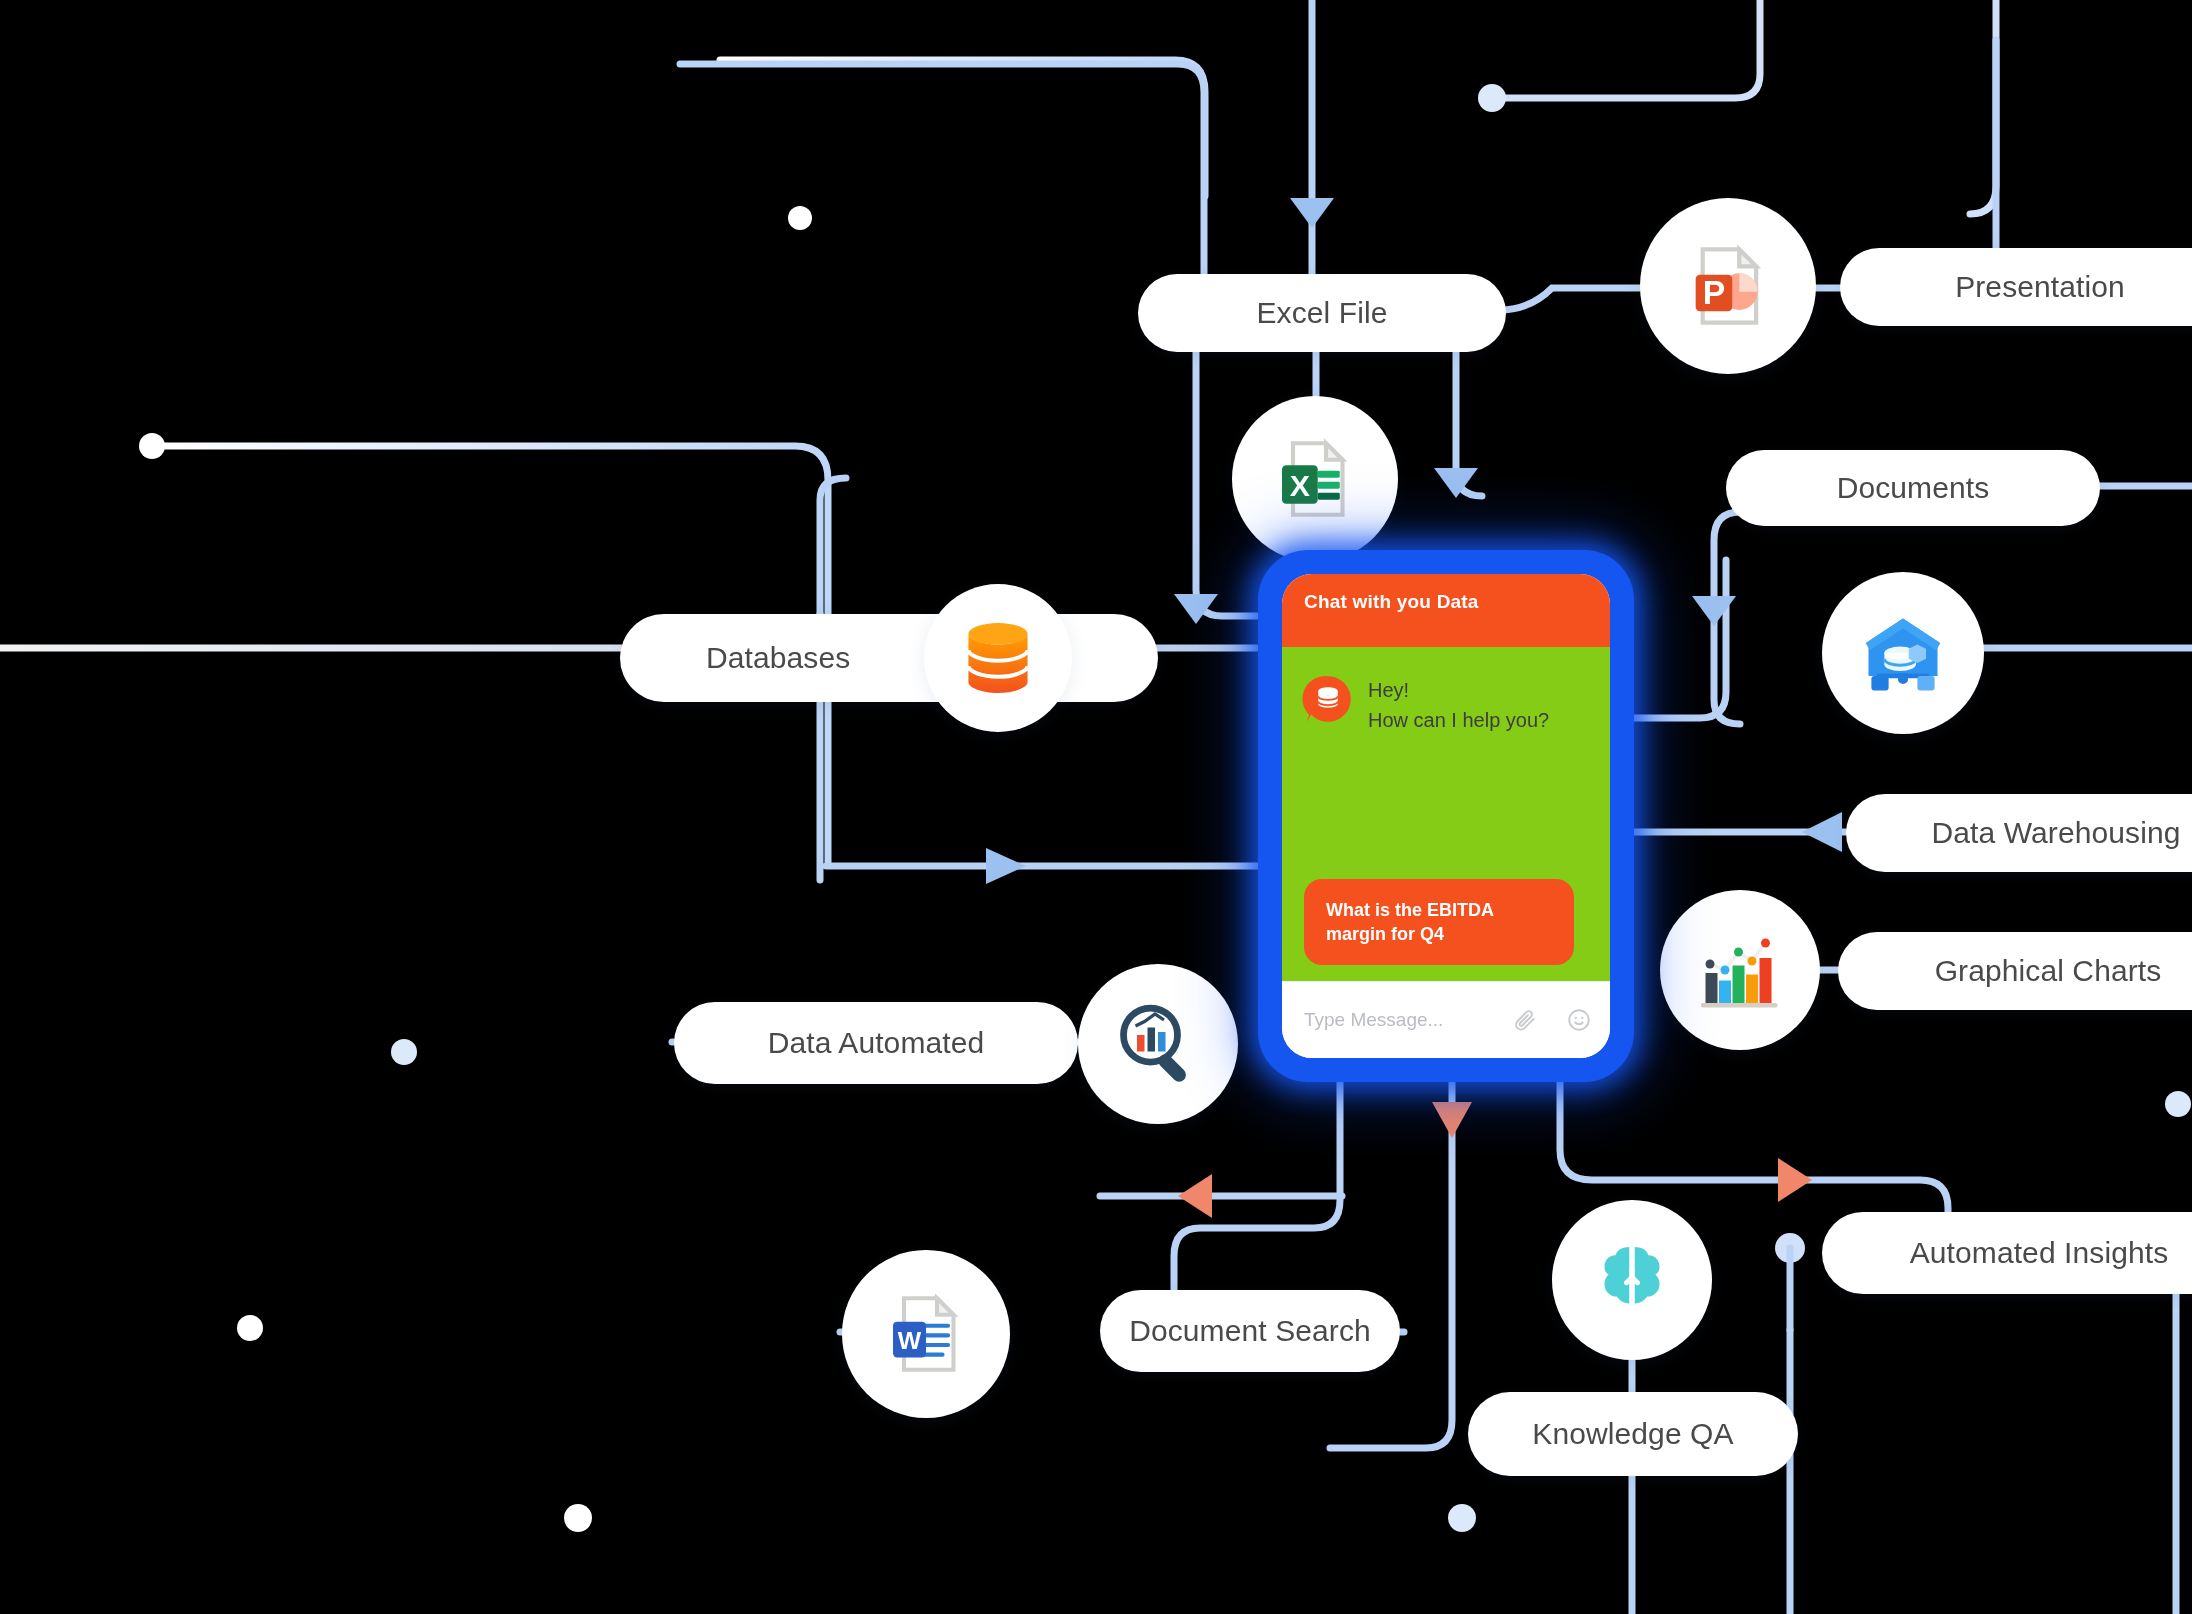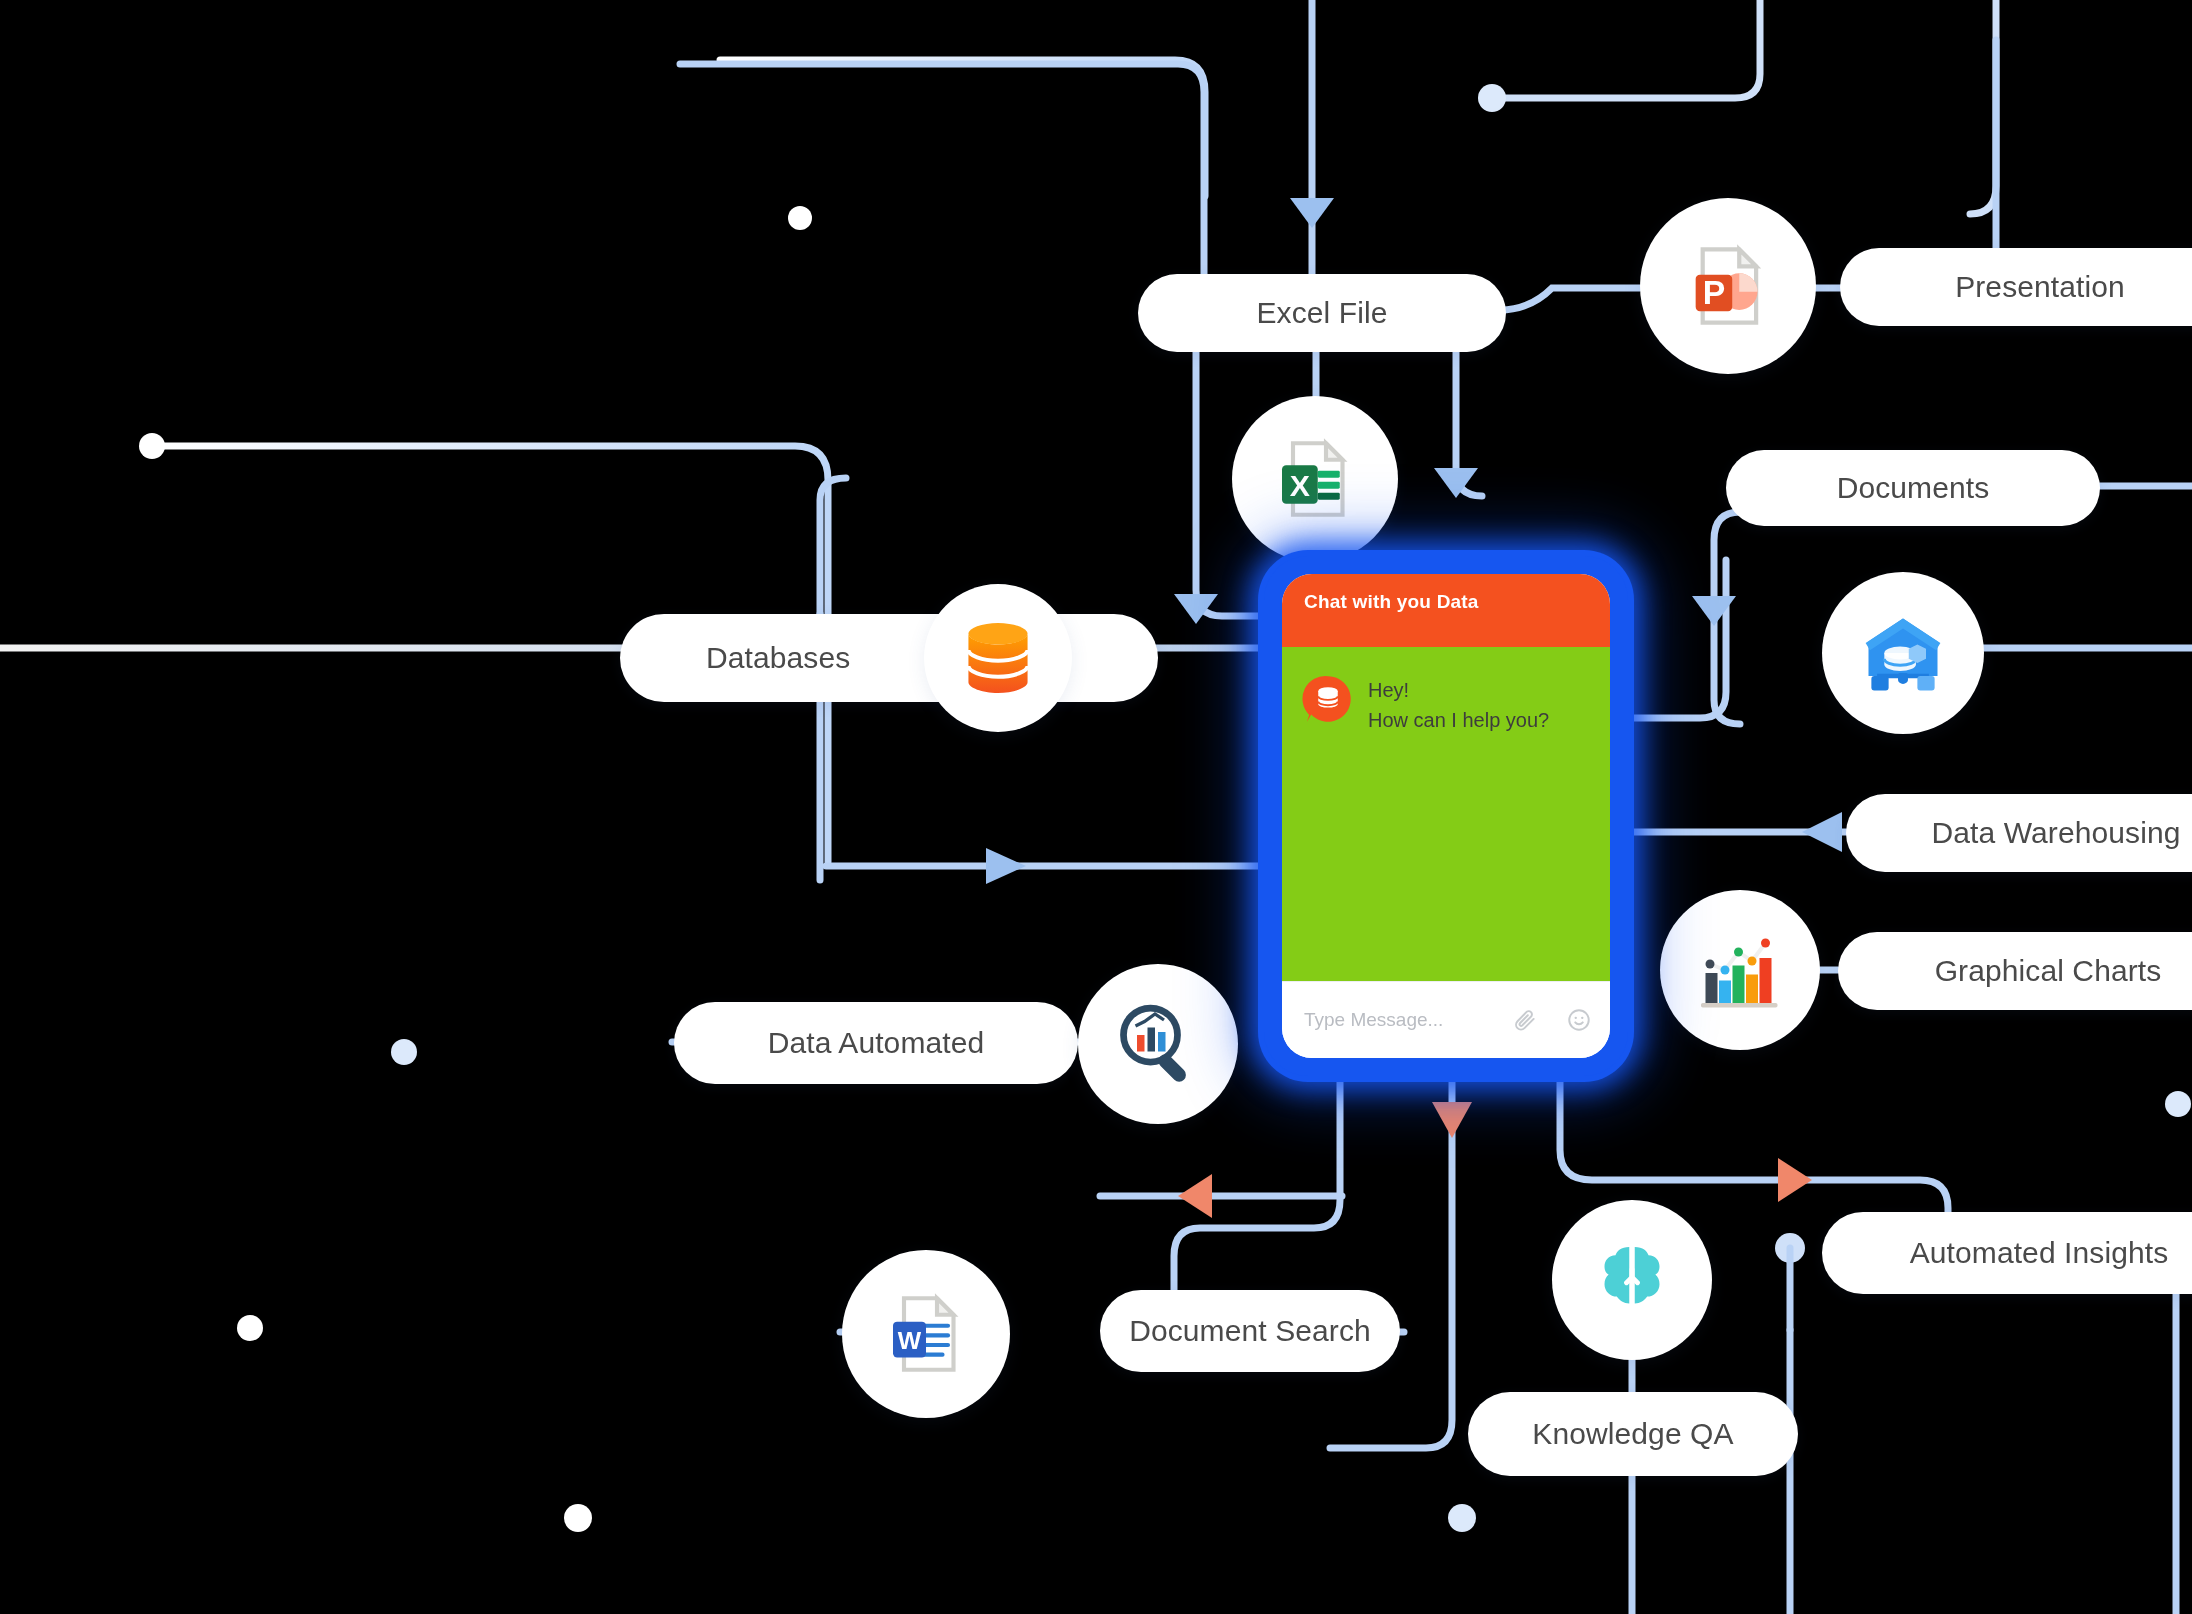--- a/index.html
+++ b/index.html
@@ -395,20 +395,21 @@
                 <path d="M20 35c0 2.6 5.4 4.6 12 4.6s12-2 12-4.6"></path>
               </g>
             </svg>
           </div>
           <div>
             <div class="bot-text">Hey!</div>
             <div class="bot-text">How can I help you?</div>
           </div>
         </div>
 
+        <div id="user-bubble">What is the EBITDA margin for Q4</div>
       </div>
 
       <div id="chat-input">
         <span class="ph">Type Message...</span>
         <svg class="inp-icon" viewBox="0 0 24 24">
           <path d="M20 11l-8.5 8.5a4.5 4.5 0 0 1-6.4-6.4L13 5a3 3 0 1 1 4.2 4.2l-7.8 7.9a1.5 1.5 0 0 1-2.1-2.1l7.3-7.4" fill="none" stroke="#9aa0a8" stroke-width="1.8" stroke-linecap="round"></path>
         </svg>
         <svg class="inp-icon" viewBox="0 0 24 24">
           <circle cx="12" cy="12" r="9" fill="none" stroke="#9aa0a8" stroke-width="1.8"></circle>
           <circle cx="9" cy="10" r="1.1" fill="#9aa0a8"></circle>

